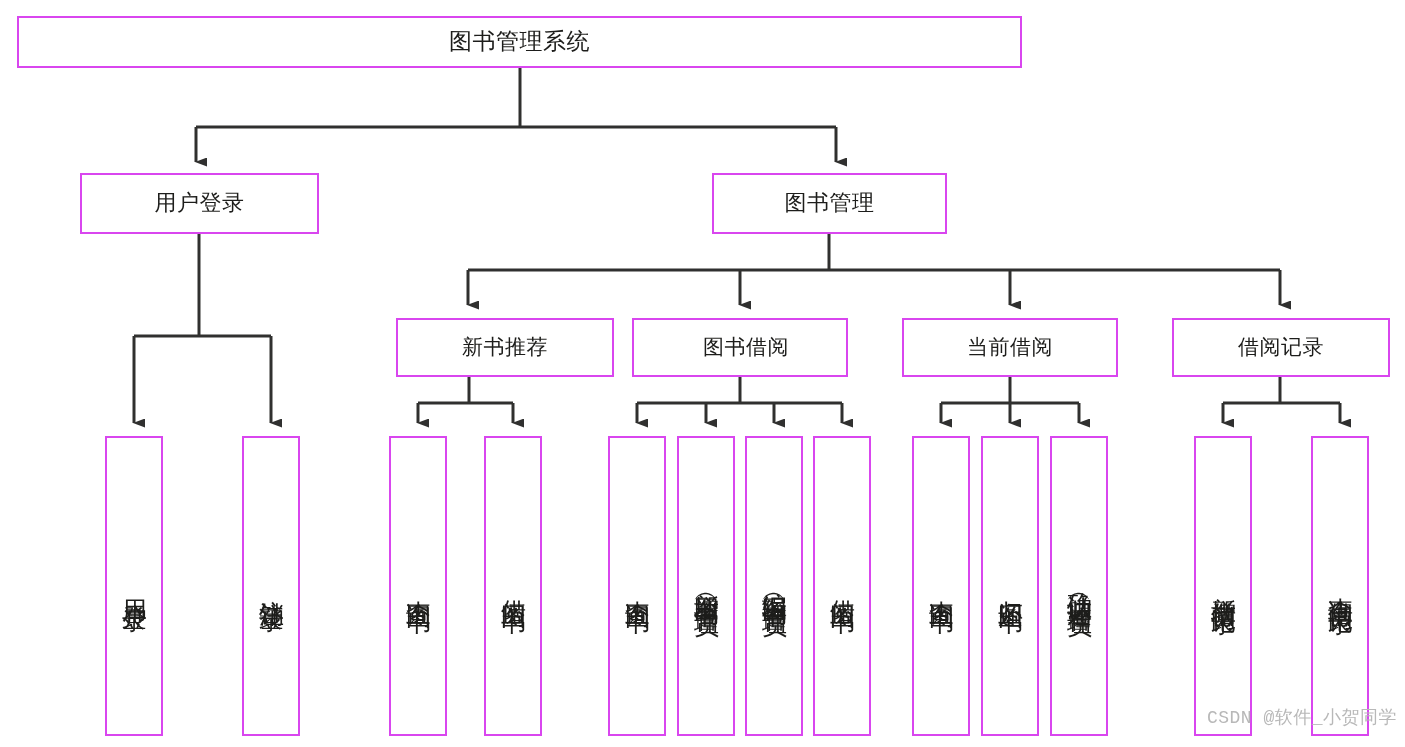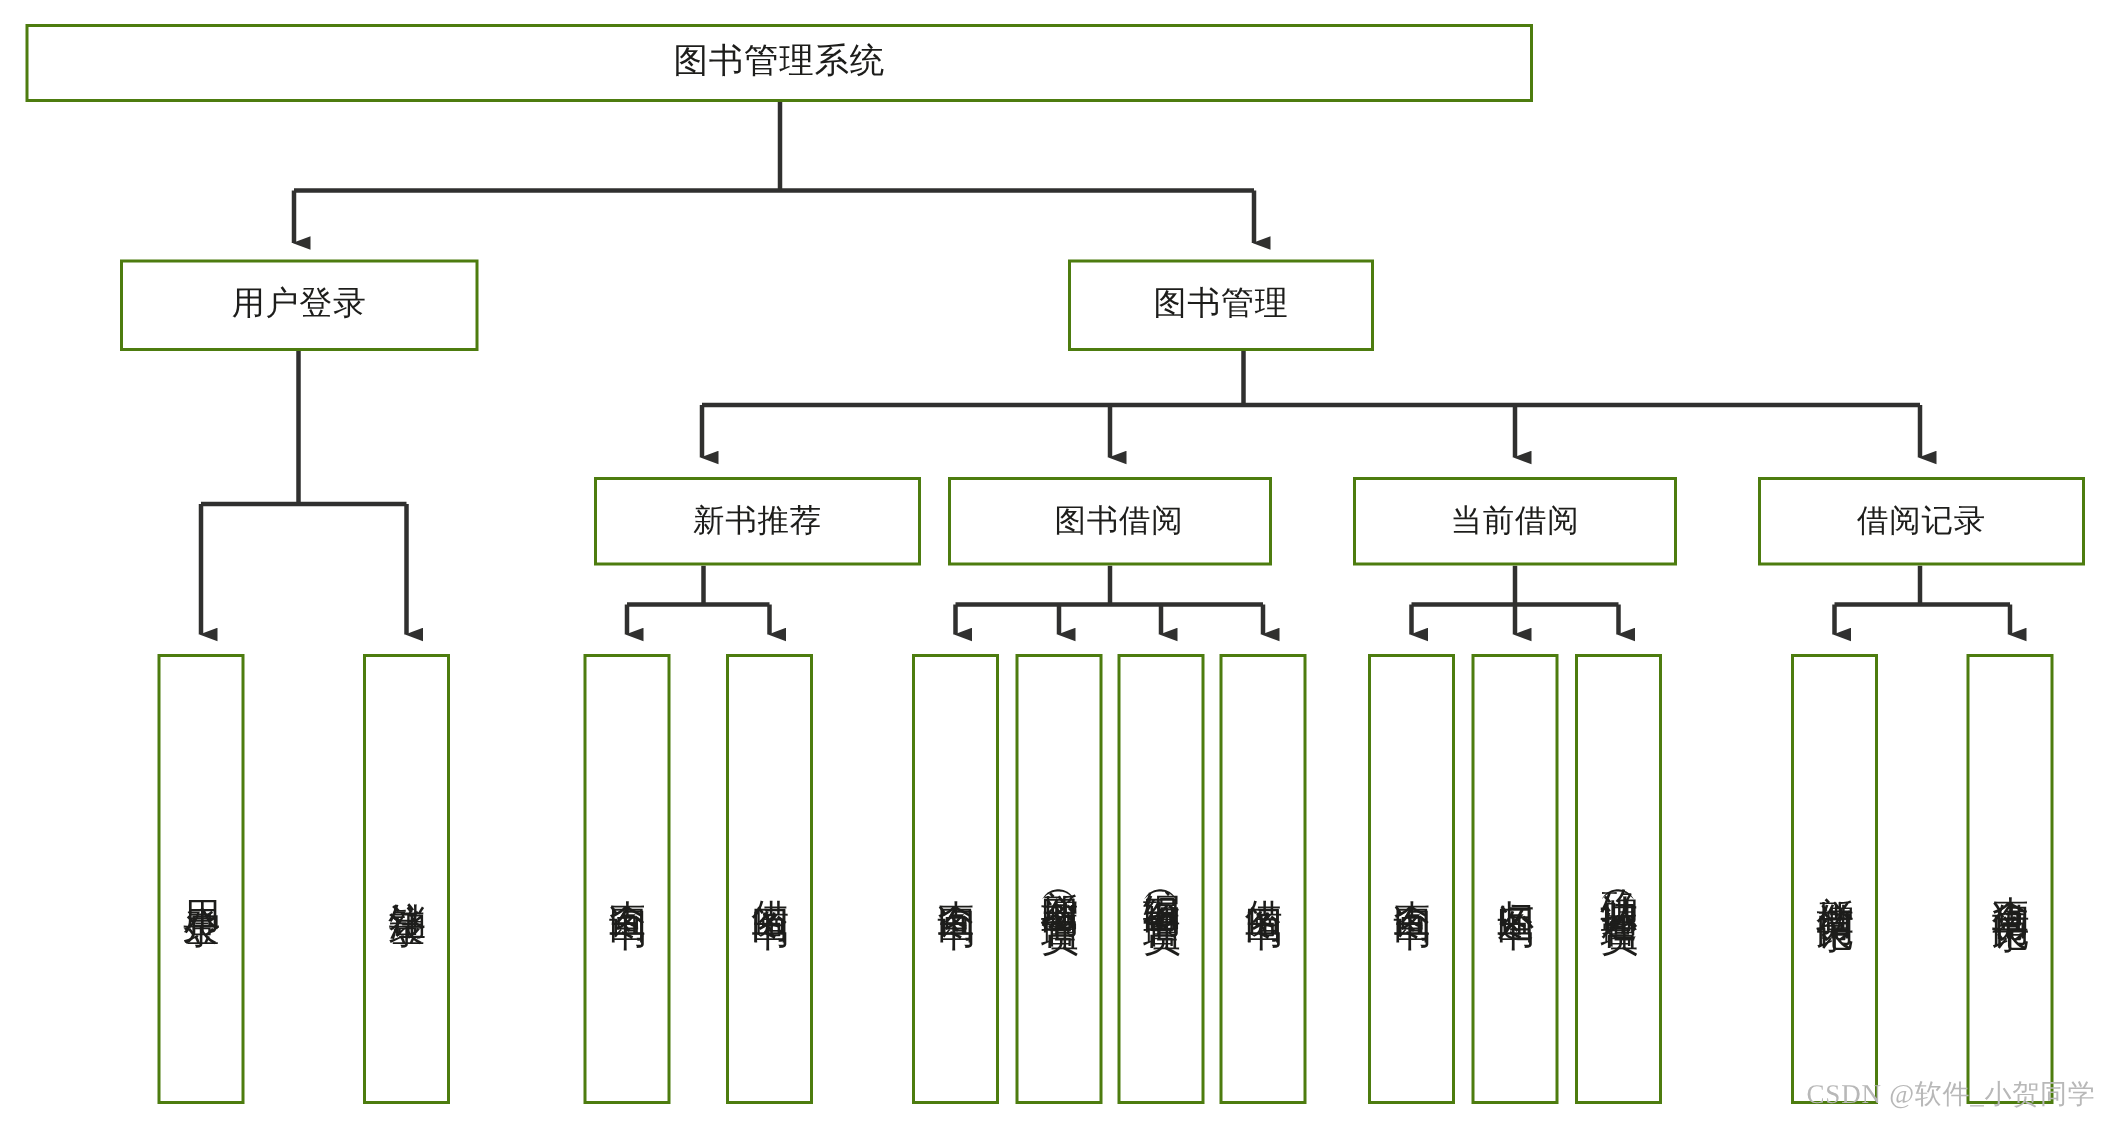--- a/index.html
+++ b/index.html
@@ -21,21 +21,21 @@
     position: absolute;
     left: 0;
     top: 0;
     width: 1405px;
     height: 747px;
   }
   .node-box {
     position: absolute;
     box-sizing: border-box;
     background: #ffffff;
-    border: 2px solid #4d7c0f;
+    border: 2px solid #d946ef;
     display: flex;
     align-items: center;
     justify-content: center;
     overflow: hidden;
   }
   .node-label {
     color: #1d1d1b;
     font-family: "DejaVu Sans", "Liberation Sans", sans-serif;
     font-weight: 400;
     letter-spacing: 0.5px;
@@ -60,24 +60,24 @@
     writing-mode: vertical-rl;
     text-orientation: upright;
     white-space: normal;
     letter-spacing: 3px;
     max-height: 278px;
     text-align: center;
   }
   #watermark {
     position: absolute;
     right: 8px;
-    bottom: 6px;
+    bottom: 18px;
     font-size: 18px;
     color: #b8b8b8;
-    font-family: Liberation Serif, serif;
+    font-family: Liberation Mono, monospace;
     letter-spacing: 0.5px;
     pointer-events: none;
     white-space: nowrap;
   }
 </style>
 </head>
 <body>
 
 <div id="diagram-root">
 
@@ -132,21 +132,21 @@
   </svg>
 
   <div class="node-box node-root" style="left:17px; top:16px; width:1005px; height:52px;">
     <span class="node-label">图书管理系统</span>
   </div>
 
   <div class="node-box node-l2" style="left:80px; top:173px; width:239px; height:61px;">
     <span class="node-label">用户登录</span>
   </div>
 
-  <div class="node-box node-l2" style="left:712px; top:173px; width:204px; height:61px;">
+  <div class="node-box node-l2" style="left:712px; top:173px; width:235px; height:61px;">
     <span class="node-label">图书管理</span>
   </div>
 
   <div class="node-box node-l3" style="left:360px; top:318px; width:218px; height:59px;margin-left:36px;">
     <span class="node-label">新书推荐</span>
   </div>
 
   <div class="node-box node-l3" style="left:632px; top:318px; width:216px; height:59px;padding-left:12px;">
     <span class="node-label">图书借阅</span>
   </div>

